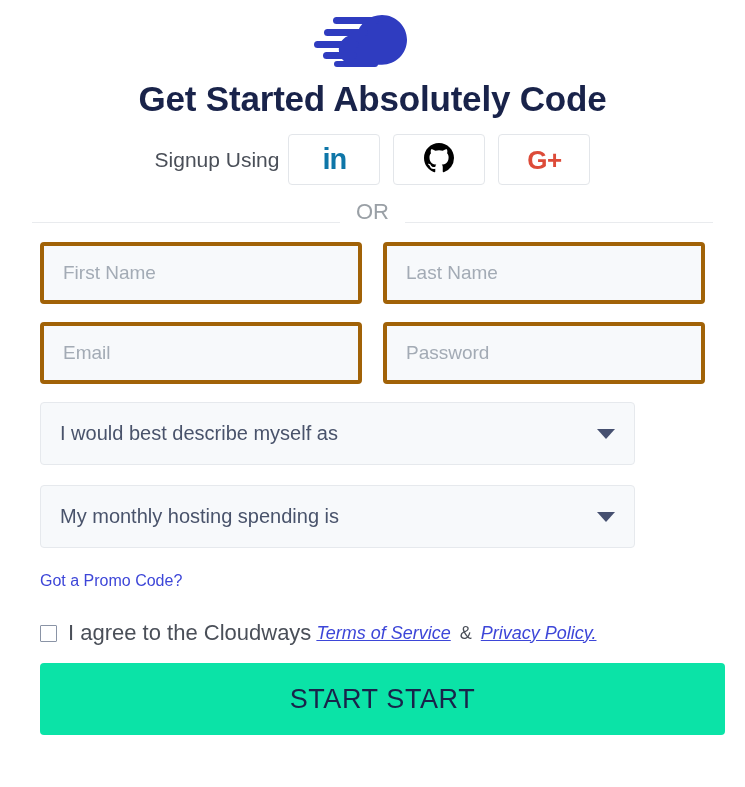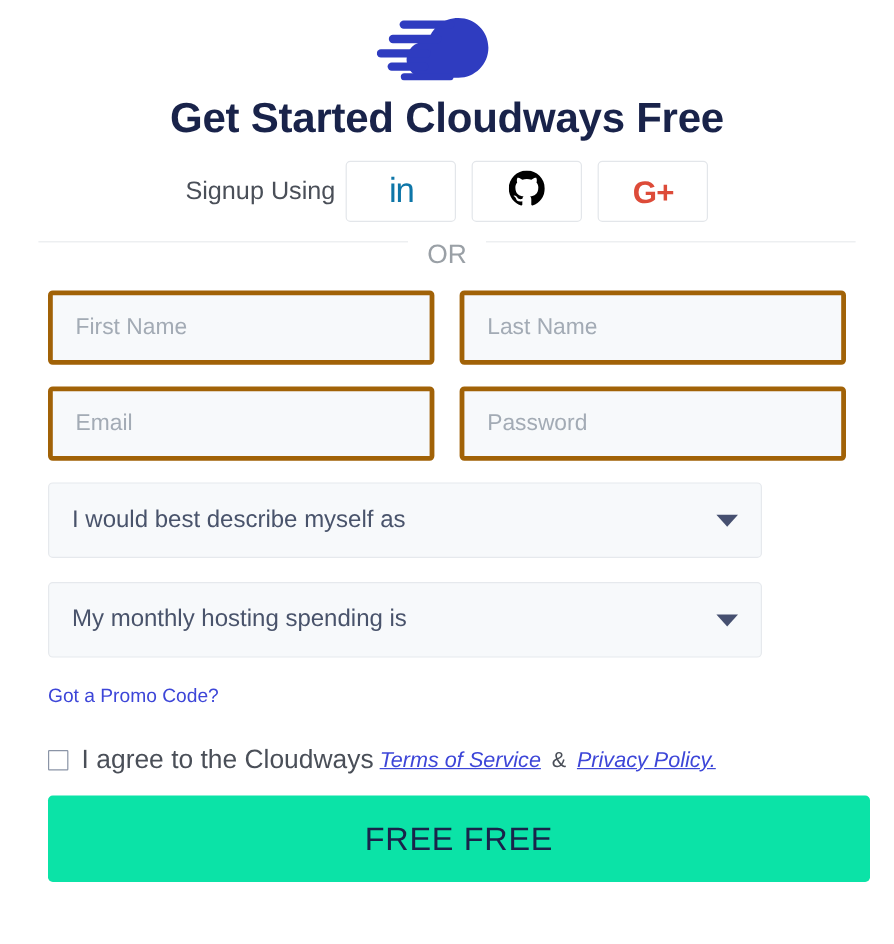--- a/index.html
+++ b/index.html
@@ -63,38 +63,38 @@
     margin-right: 13px;
     display: flex;
     align-items: center;
     justify-content: center;
     box-sizing: border-box;
     cursor: pointer;
   }
   .social-btn:last-child { margin-right: 0; }
   .li-mark {
     font-size: 29px;
-    font-weight: normal;
+    font-weight: bold;
     color: #0e76a8;
     letter-spacing: -1px;
     line-height: 1;
   }
   .gplus-mark {
     font-size: 26px;
     font-weight: bold;
     color: #dd4b39;
     line-height: 1;
     letter-spacing: -0.5px;
   }
 
   
   .or-row {
     margin-top: 16px;
     display: flex;
-    align-items: flex-start;
+    align-items: flex-end;
     padding: 0 32px;
   }
   .or-line {
     flex: 1;
     height: 1px;
     background: #e9ebee;
   }
   .or-text {
     font-size: 22px;
     color: #9aa0a6;
@@ -230,21 +230,21 @@
           <rect x="19" y="6" width="46" height="7" rx="3.5"></rect>
           <rect x="10" y="18" width="44" height="7" rx="3.5"></rect>
           <rect x="0" y="30" width="45" height="7" rx="3.5"></rect>
           <rect x="9" y="41" width="34" height="7" rx="3.5"></rect>
           <rect x="20" y="50" width="44" height="6" rx="3"></rect>
         </g>
       </svg>
     </span>
   </div>
 
-  <h1 class="headline">Get Started Cloudways Free</h1>
+  <h1 class="headline">Get Started Absolutely Code</h1>
 
   <div class="social-row">
     <span class="social-label">Signup Using</span>
 
     <div class="social-btn">
       <span class="li-mark">in</span>
     </div>
 
     <div class="social-btn">
       <span>
@@ -290,16 +290,16 @@
     <a class="promo">Got a Promo Code?</a>
 
     <div class="terms">
       <span class="checkbox"></span>
       <span class="terms-text">I agree to the Cloudways</span>
       <a class="terms-link">Terms of Service</a>
       <span class="amp">&amp;</span>
       <a class="terms-link">Privacy Policy.</a>
     </div>
 
-    <button class="cta">FREE FREE</button>
+    <button class="cta">START START</button>
 
   </div>
 </div>
 
 </body></html>

